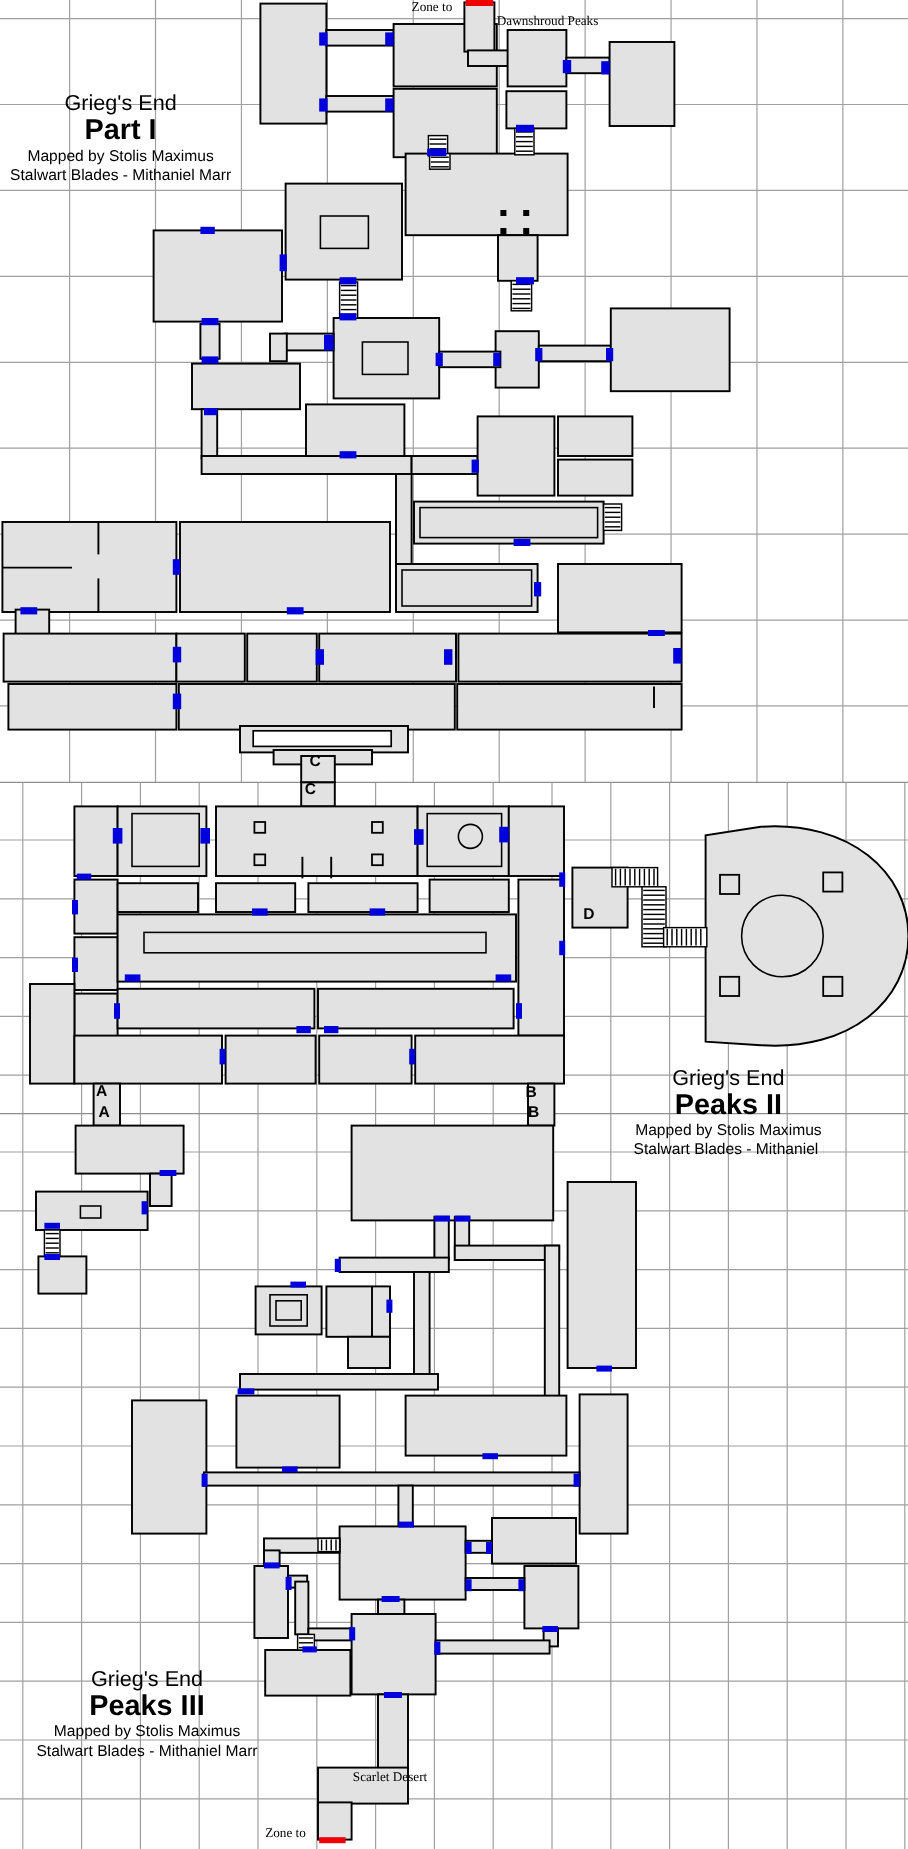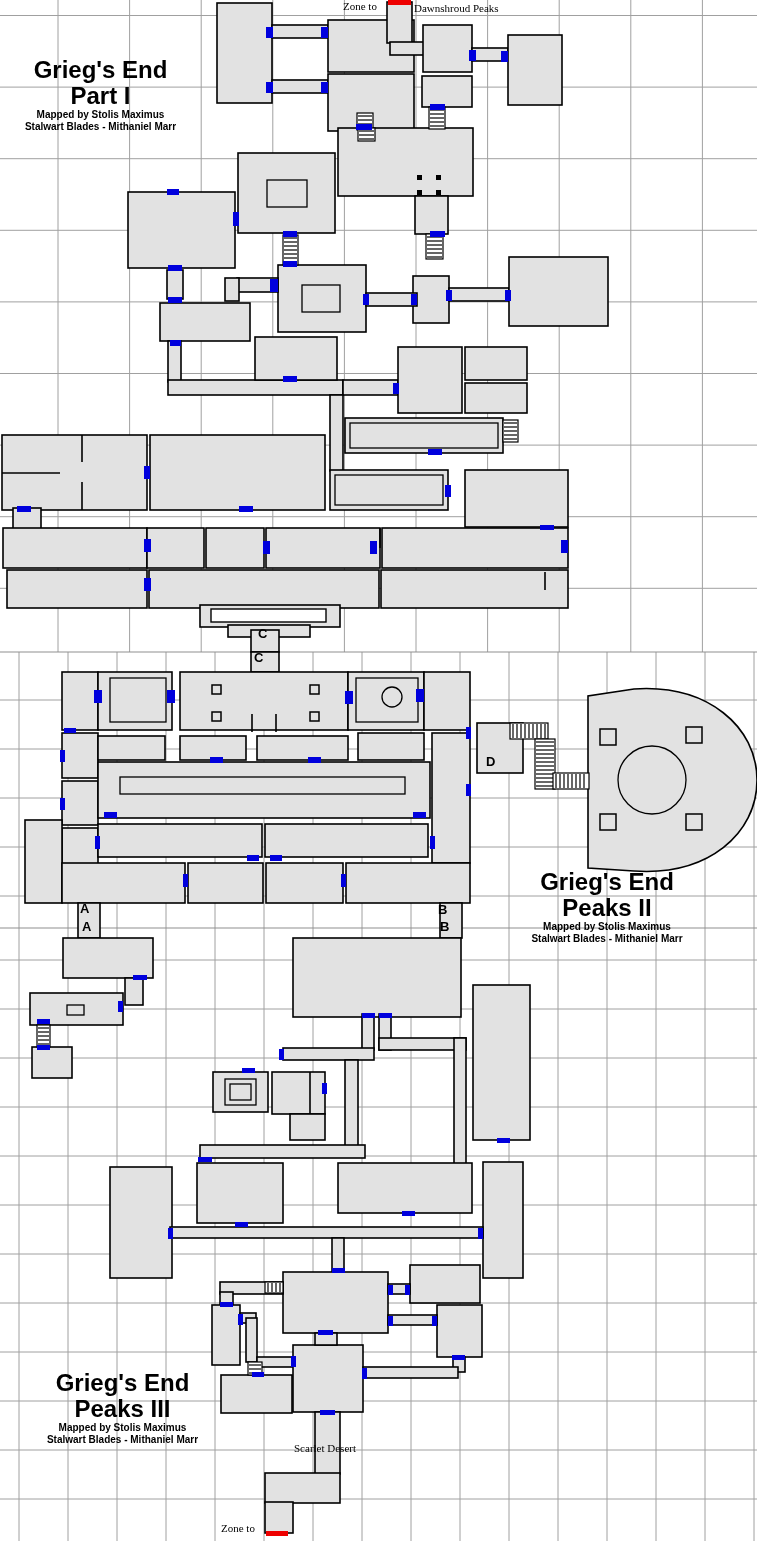--- a/index.html
+++ b/index.html
@@ -1,23 +1,23 @@
 <!DOCTYPE html>
 <html><head>
 <meta charset="utf-8">
 <style>
   html,body{margin:0;padding:0;background:#fff;}
   .stage{position:relative;width:757px;height:1541px;background:#ffffff;
          font-family:"Liberation Sans",sans-serif;overflow:hidden;}
   #map{position:absolute;left:0;top:0;z-index:1;}
   .title{position:absolute;text-align:center;color:#000;z-index:2;line-height:1.08;}
   .title.clip{overflow:hidden;white-space:nowrap;}
-  .t-big{font-size:24px;font-weight:bold;}
+  .t-big{font-size:18px;font-weight:normal;margin-top:20px;}
   .t-mid{font-size:24px;font-weight:bold;}
-  .t-small{font-size:10px;font-weight:bold;line-height:1.18;}
+  .t-small{font-size:13px;font-weight:normal;line-height:1.18;}
   .zlabel{position:absolute;font-size:11px;color:#000;z-index:2;white-space:nowrap;font-family:Liberation Serif, serif;}
   .letter{position:absolute;font-size:13px;font-weight:bold;color:#000;z-index:3;}
 </style>
 </head>
 <body>
 
 <div class="stage">
 
   <div class="title" style="left: 8px; top: 57px; width: 185px;">
     <div class="t-big">Grieg's End</div>
@@ -34,23 +34,23 @@
   </div>
 
   <div class="title" style="left: 25px; top: 1370px; width: 195px;">
     <div class="t-big">Grieg's End</div>
     <div class="t-mid">Peaks III</div>
     <div class="t-small">Mapped by Stolis Maximus</div>
     <div class="t-small">Stalwart Blades - Mithaniel Marr</div>
   </div>
 
   <span class="zlabel" style="left: 343px; top: 0px;">Zone to</span>
-  <span class="zlabel" style="left: 414px; top: 2px;">Dawnshroud Peaks</span>
+  <span class="zlabel" style="left: 414px; top: 12px;">Dawnshroud Peaks</span>
   <span class="zlabel" style="left: 221px; top: 1522px;">Zone to</span>
-  <span class="zlabel" style="left: 294px; top: 1442px;">Scarlet Desert</span>
+  <span class="zlabel" style="left: 294px; top: 1475px;">Scarlet Desert</span>
 
   <svg id="map" width="757" height="1541" viewBox="0 0 757 1541">
       <line x1="57.99999999999999" y1="0" x2="57.99999999999999" y2="652" stroke="#a0a0a0" stroke-width="1"></line>
       <line x1="129.6" y1="0" x2="129.6" y2="652" stroke="#a0a0a0" stroke-width="1"></line>
       <line x1="201.2" y1="0" x2="201.2" y2="652" stroke="#a0a0a0" stroke-width="1"></line>
       <line x1="272.79999999999995" y1="0" x2="272.79999999999995" y2="652" stroke="#a0a0a0" stroke-width="1"></line>
       <line x1="344.4" y1="0" x2="344.4" y2="652" stroke="#a0a0a0" stroke-width="1"></line>
       <line x1="416" y1="0" x2="416" y2="652" stroke="#a0a0a0" stroke-width="1"></line>
       <line x1="487.6" y1="0" x2="487.6" y2="652" stroke="#a0a0a0" stroke-width="1"></line>
       <line x1="559.2" y1="0" x2="559.2" y2="652" stroke="#a0a0a0" stroke-width="1"></line>

